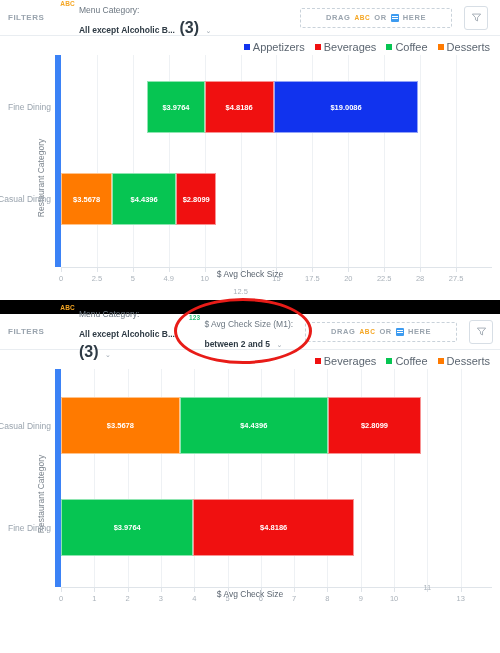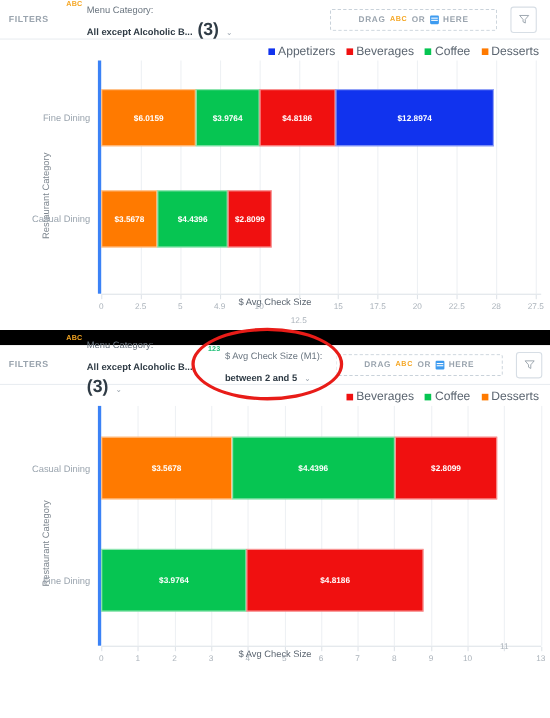--- a/index.html
+++ b/index.html
@@ -142,23 +142,23 @@
     top: 50%;
     transform: translateY(-50%) rotate(-90deg);
     transform-origin: center;
     font-size: 8.5px;
     color: #7c858e;
     white-space: nowrap;
   }
 
   .plot {
     position: relative;
-    margin-left: 89px;
+    margin-left: 55px;
     margin-right: 8px;
-    border-left: 3px solid #3b82f6;
+    border-left: 6px solid #3b82f6;
   }
   .gridline {
     position: absolute;
     top: 0; bottom: 0;
     width: 1px;
     background: #eef1f4;
   }
   .bar-row {
     position: absolute;
     left: 0; right: 0;
@@ -282,31 +282,28 @@
         <div class="gridline" style="left: 143.652px;"></div>
         <div class="gridline" style="left: 179.565px;"></div>
         <div class="gridline" style="left: 215.478px;"></div>
         <div class="gridline" style="left: 251.391px;"></div>
         <div class="gridline" style="left: 287.304px;"></div>
         <div class="gridline" style="left: 323.217px;"></div>
         <div class="gridline" style="left: 359.13px;"></div>
         <div class="gridline" style="left: 395.043px;"></div>
         <div class="bar-row" style="top: 26px; height: 52px;">
           <span class="cat-label">Fine Dining</span>
-          <div class="bar" style="left: 0px; width: 86.4197px; background: rgb(255, 122, 0);">
-            <span>$6.0159</span>
-          </div>
           <div class="bar" style="left: 86.4197px; width: 57.1219px; background: rgb(6, 197, 82);">
             <span>$3.9764</span>
           </div>
           <div class="bar" style="left: 143.542px; width: 69.2202px; background: rgb(240, 16, 16);">
             <span>$4.8186</span>
           </div>
           <div class="bar" style="left: 212.762px; width: 144.58px; background: rgb(17, 51, 238);">
-            <span>$12.8974</span>
+            <span>$19.0086</span>
           </div>
         </div>
         <div class="bar-row" style="top: 118px; height: 52px;">
           <span class="cat-label">Casual Dining</span>
           <div class="bar" style="left: 0px; width: 51.2522px; background: rgb(255, 122, 0);">
             <span>$3.5678</span>
           </div>
           <div class="bar" style="left: 51.2522px; width: 63.7758px; background: rgb(6, 197, 82);">
             <span>$4.4396</span>
           </div>

